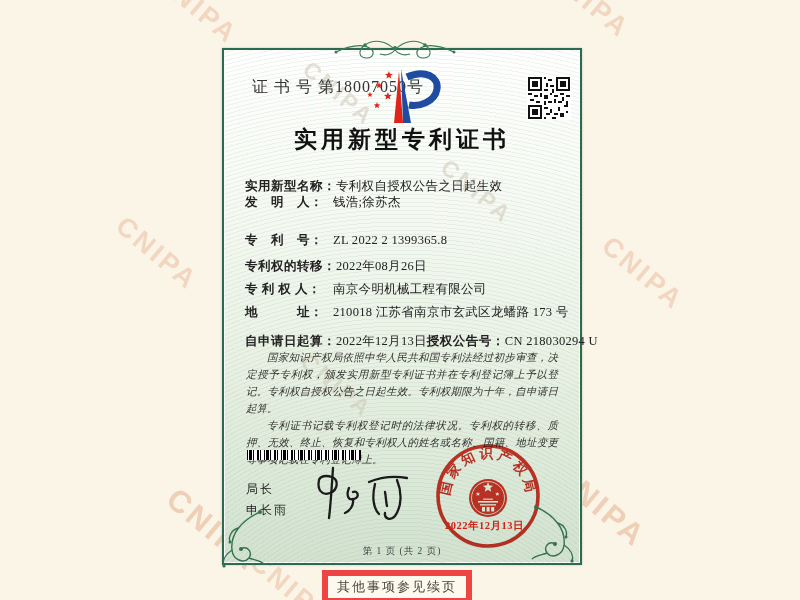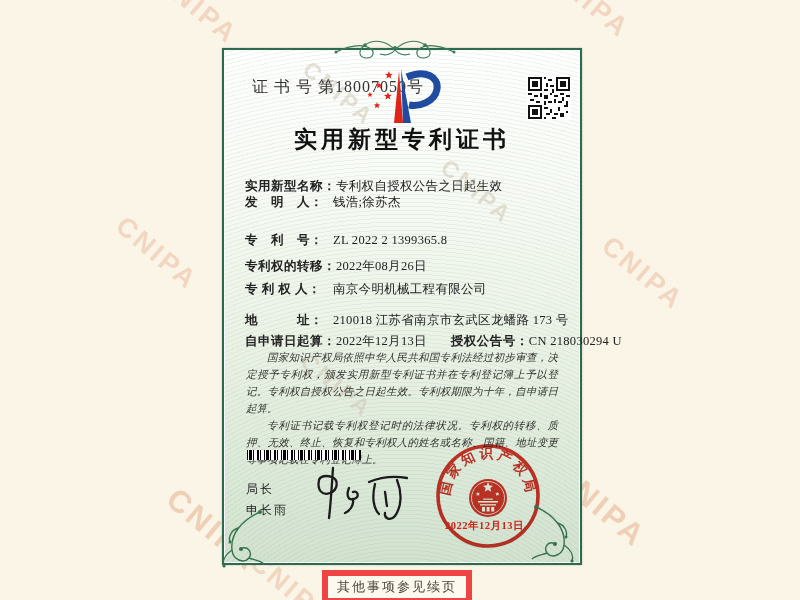--- a/index.html
+++ b/index.html
@@ -37,21 +37,21 @@
   
   .logo{position:absolute;left:131px;top:15px;z-index:6;}
   
   .qr{position:absolute;left:303px;top:26px;z-index:6;background:#fff;padding:1px;}
   
   .fields{position:absolute;left:21px;top:128px;width:316px;z-index:6;font-size:12.5px;color:#222;}
   .frow{position:absolute;left:0;white-space:nowrap;}
   .frow .lbl{display:inline-block;min-width:88px;font-weight:600;letter-spacing:.5px;}
   .frow .val{letter-spacing:.3px;}
   .grant .lbl{min-width:0;font-weight:600;}
-  .grant .half2{margin-left:24px;font-family:Liberation Mono, monospace;}
+  .grant .half2{font-family:Liberation Mono, monospace;}
   
   .paras{
     position:absolute;left:22px;top:299px;width:312px;z-index:6;
     font-size:10.5px;line-height:17px;color:#33322f;text-align:justify;font-style:italic;
   }
   .paras p{margin:0;text-indent:2em;}
   
   .barcode{
     position:absolute;left:23px;top:400px;width:114px;height:10px;z-index:6;
     background:repeating-linear-gradient(90deg,
@@ -164,21 +164,21 @@
     </svg>
 
     <div class="title">实用新型专利证书</div>
 
     <div class="fields">
       <div class="frow" style="top:0"><span class="lbl">实用新型名称：</span><span class="val">专利权自授权公告之日起生效</span></div>
       <div class="frow" style="top:16px"><span class="lbl">发　明　人：</span><span class="val">钱浩;徐苏杰</span></div>
       <div class="frow" style="top:54px"><span class="lbl">专　利　号：</span><span class="val">ZL 2022 2 1399365.8</span></div>
       <div class="frow" style="top:80px"><span class="lbl">专利权的转移：</span><span class="val">2022年08月26日</span></div>
       <div class="frow" style="top:103px"><span class="lbl">专 利 权 人：</span><span class="val">南京今明机械工程有限公司</span></div>
-      <div class="frow" style="top:134px"><span class="lbl">地　　　址：</span><span class="val">210018 江苏省南京市玄武区龙蟠路 173 号</span></div>
+      <div class="frow" style="top:126px"><span class="lbl">地　　　址：</span><span class="val">210018 江苏省南京市玄武区龙蟠路 173 号</span></div>
       <div class="frow grant" style="top:155px">
         <span class="lbl">自申请日起算：</span><span class="val">2022年12月13日</span><span class="lbl half2">授权公告号：</span><span class="val">CN 218030294 U</span>
       </div>
     </div>
 
     <div class="paras">
       <p>国家知识产权局依照中华人民共和国专利法经过初步审查，决定授予专利权，颁发实用新型专利证书并在专利登记簿上予以登记。专利权自授权公告之日起生效。专利权期限为十年，自申请日起算。</p>
       <p>专利证书记载专利权登记时的法律状况。专利权的转移、质押、无效、终止、恢复和专利权人的姓名或名称、国籍、地址变更等事项记载在专利登记簿上。</p>
     </div>
 
@@ -215,20 +215,21 @@
         <rect x="45" y="60" width="20" height="1.6" fill="#fff"></rect>
         <rect x="47" y="63.2" width="16" height="1.3" fill="#fff"></rect>
         <rect x="49" y="66" width="3" height="4.5" fill="#fff"></rect>
         <rect x="53.6" y="66" width="3" height="4.5" fill="#fff"></rect>
         <rect x="58.2" y="66" width="3" height="4.5" fill="#fff"></rect>
         <rect x="50" y="57.6" width="10" height="1.1" fill="#fff"></rect>
       </g>
     </svg>
     <div class="seal-date">2022年12月13日</div>
 
+    <div class="page-info">第 1 页 (共 2 页)</div>
   </div>
 
   <svg class="ornament-top" width="130" height="26" viewBox="0 0 130 26">
     <g fill="none" stroke="#3a7a58" stroke-width="1.2">
       <path d="M65,14 C56,4 43,3 35,9 C27,15 29,22 37,22 C43,22 45,16 41,13 C31,6 17,11 6,16"></path>
       <path d="M65,14 C62,18 56,20 50,18"></path>
       <path d="M65,14 C74,4 87,3 95,9 C103,15 101,22 93,22 C87,22 85,16 89,13 C99,6 113,11 124,16"></path>
       <path d="M65,14 C68,18 74,20 80,18"></path>
     </g>
     <g fill="#3a7a58">

